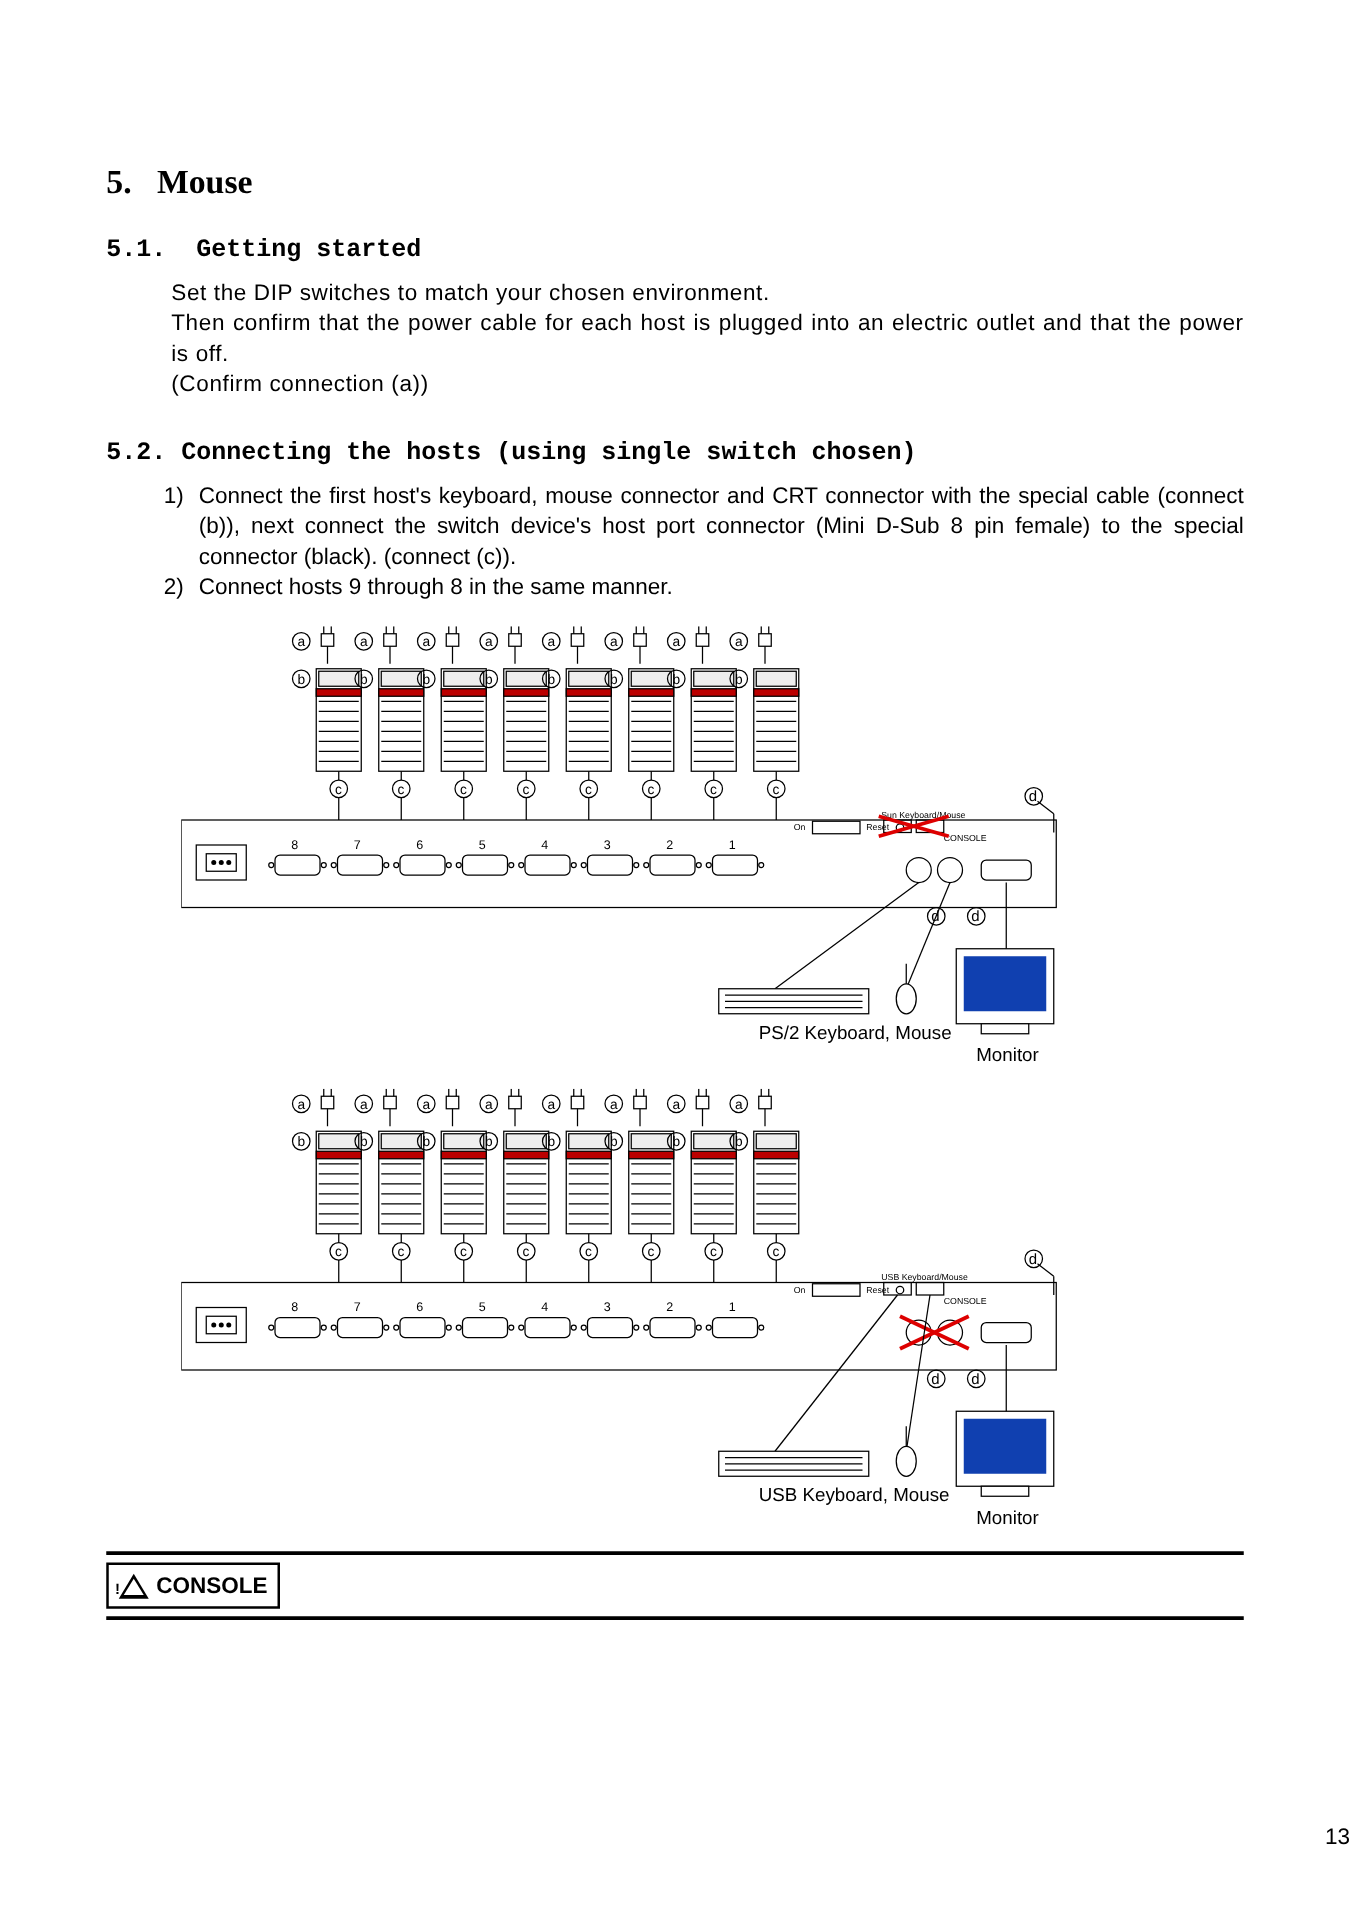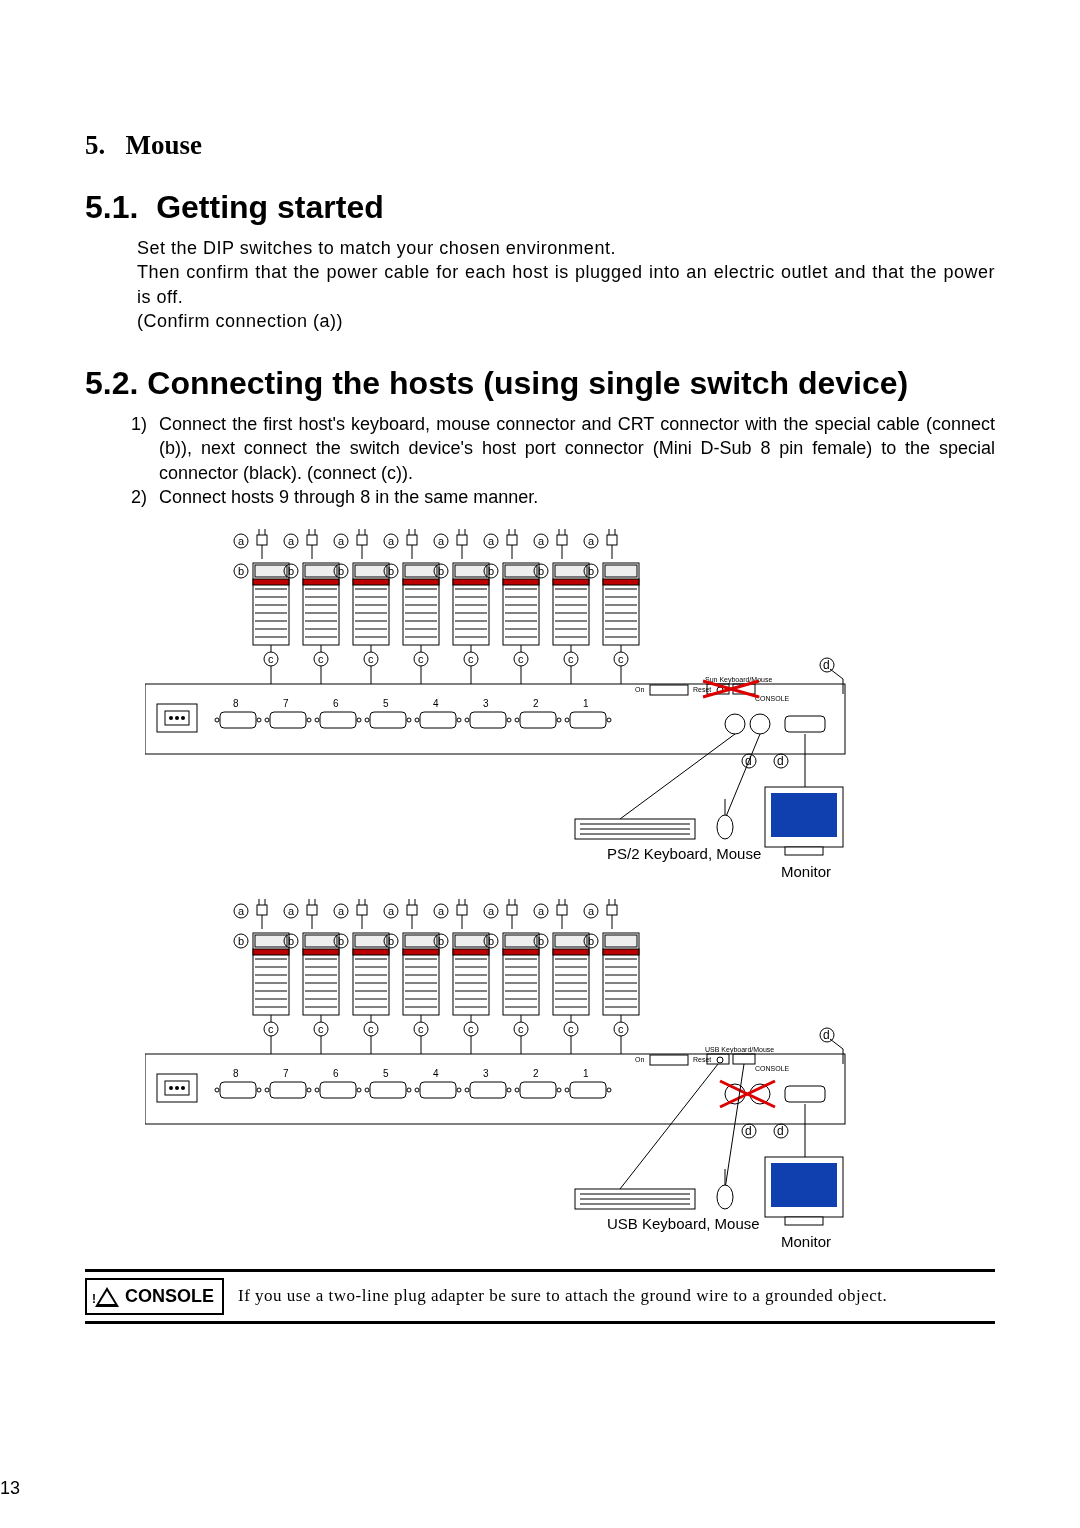--- a/index.html
+++ b/index.html
@@ -12,22 +12,22 @@
       padding: 130px 85px 40px 85px;
       position: relative;
     }
     .h1 {
       font-family: "Times New Roman", Times, serif;
       font-size: 27px;
       font-weight: bold;
       margin-bottom: 28px;
     }
     .h2 {
-      font-family: Liberation Sans, sans-serif;
-      font-size: 32px;
+      font-family: Liberation Mono, monospace;
+      font-size: 20px;
       font-weight: bold;
       margin-bottom: 10px;
     }
     .body-text {
       font-size: 18px;
       line-height: 1.35;
       margin-left: 52px;
       margin-bottom: 32px;
       text-align: justify;
       letter-spacing: 0.5px;
@@ -97,23 +97,23 @@
       font-size: 17px;
       line-height: 1.35;
       text-align: justify;
     }
     .caution-text .serif-line {
       font-family: "Times New Roman", Times, serif;
       letter-spacing: 0.5px;
     }
     .page-number {
       position: absolute;
-      bottom: 29px;
+      bottom: 48px;
       left: 0; width: 1080px;
-      text-align: left;
+      text-align: right;
       font-size: 18px;
     }
     .dia-label { font-size: 15px; }
   </style>
 </head>
 <body>
 
 <div class="h1">
   <span>5.</span>
   &nbsp;&nbsp;<span>Mouse</span>
@@ -122,21 +122,21 @@
 <div class="h2">
   <span>5.1.</span>
   &nbsp;<span>Getting started</span>
 </div>
 <div class="body-text" style="white-space:pre-line">Set the DIP switches to match your chosen environment.
 Then confirm that the power cable for each host is plugged into an electric outlet and that the power is off.
 (Confirm connection (a))</div>
 
 <div class="h2">
   <span>5.2.</span>
-  <span>Connecting the hosts (using single switch device)</span>
+  <span>Connecting the hosts (using single switch chosen)</span>
 </div>
 <div class="ol-wrap">
   <div class="ol-item">
     <div class="ol-marker">1)</div>
     <div class="ol-body">Connect the first host's keyboard, mouse connector and CRT connector with the special cable (connect (b)), next connect the switch device's host port connector (Mini D-Sub 8 pin female) to the special connector (black). (connect (c)).</div>
   </div>
   <div class="ol-item">
     <div class="ol-marker">2)</div>
     <div class="ol-body">Connect hosts 9 through 8 in the same manner.</div>
   </div>
@@ -730,17 +730,16 @@
 
 <div class="caution-block">
   <div class="caution-badge">
     <div style="position:relative">
       <div class="warn-tri"></div>
       <div class="warn-bang">!</div>
     </div>
     <span>CONSOLE</span>
   </div>
   <div class="caution-text">
-    <div class="serif-line">If you use a two-line plug adapter be sure to attach the ground wire to a grounded object.</div>
   </div>
 </div>
 
 <div class="page-number">13</div>
 
 </body></html>

